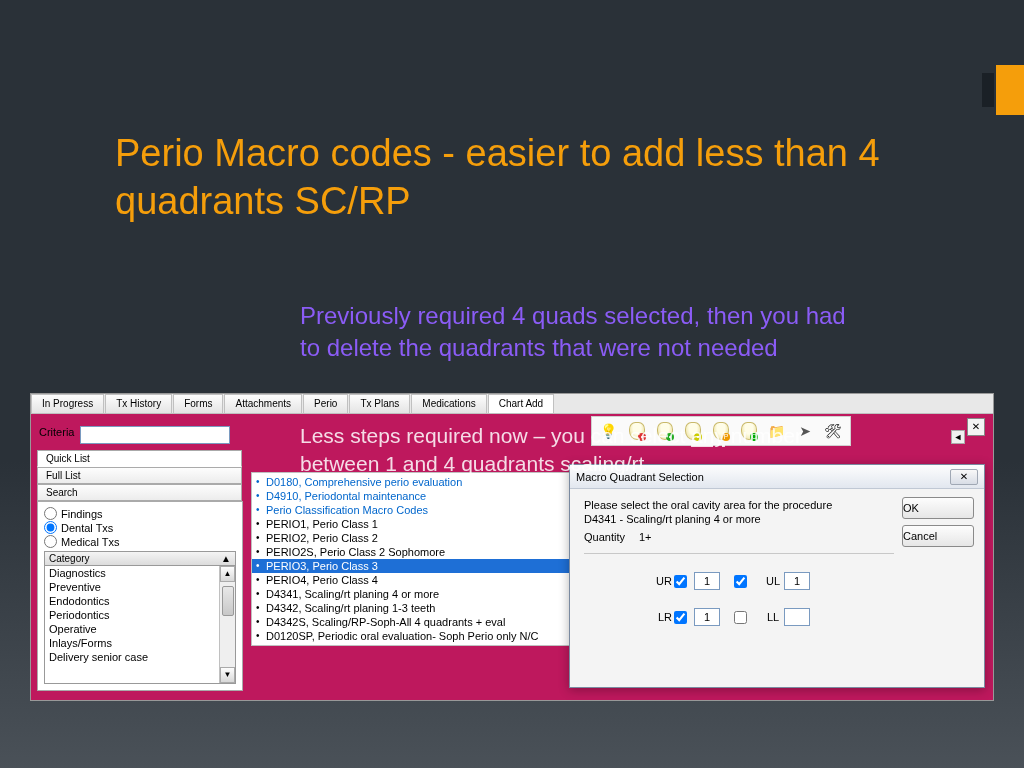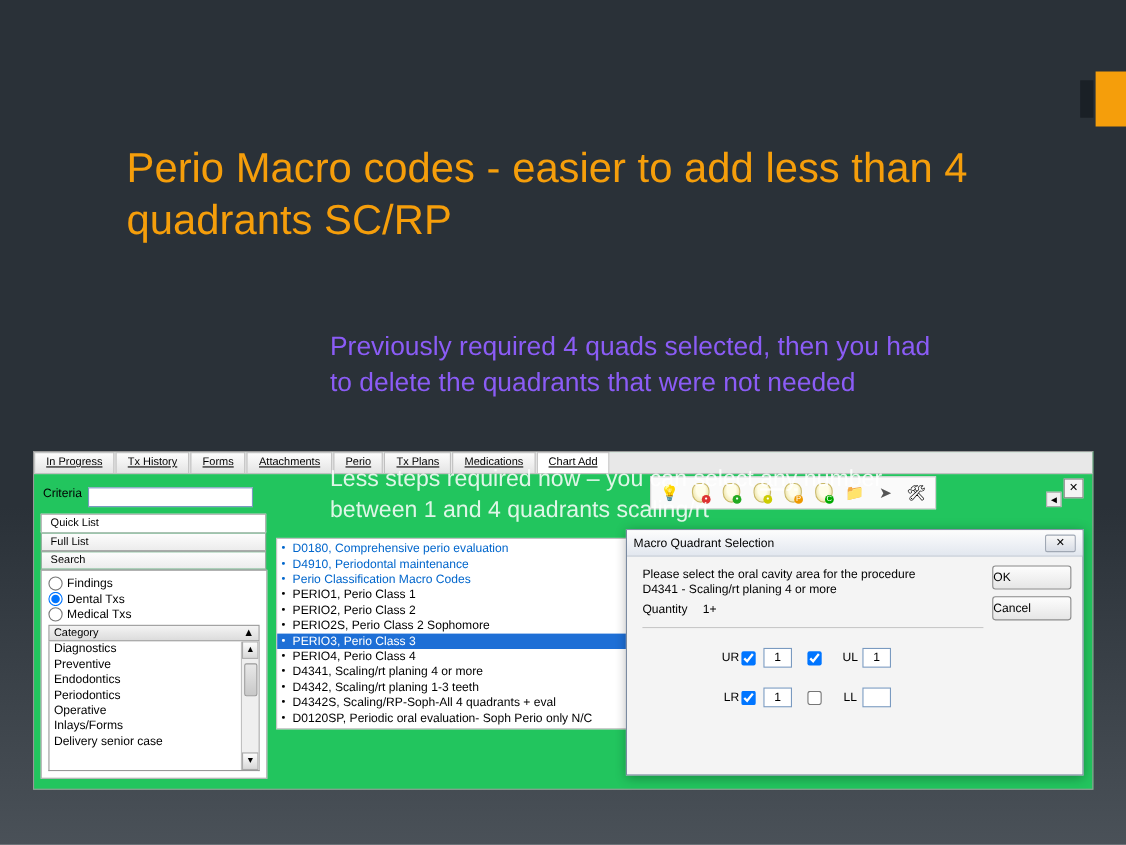--- a/index.html
+++ b/index.html
@@ -46,28 +46,27 @@
     font-size: 21px;
     color: #ffffff;
     line-height: 1.35;
     opacity: 0.85;
   }
   .body2 .u { text-decoration: underline; }
 
   
   .shot {
     position: absolute;
-    top: 410px; left: 30px;
+    top: 393px; left: 30px;
     width: 964px; height: 308px;
-    background: #22c55e;
+    background: #be185d;
     font-family: Tahoma, Arial, sans-serif;
     font-size: 11px;
     color: #000;
     border: 1px solid #999;
-    text-decoration: underline;
   }
   
   .tabstrip {
     display: flex;
     background: #e8e8e8;
     border-bottom: 1px solid #c0c0c0;
     height: 20px;
   }
   .tabstrip .tab {
     padding: 3px 10px;

